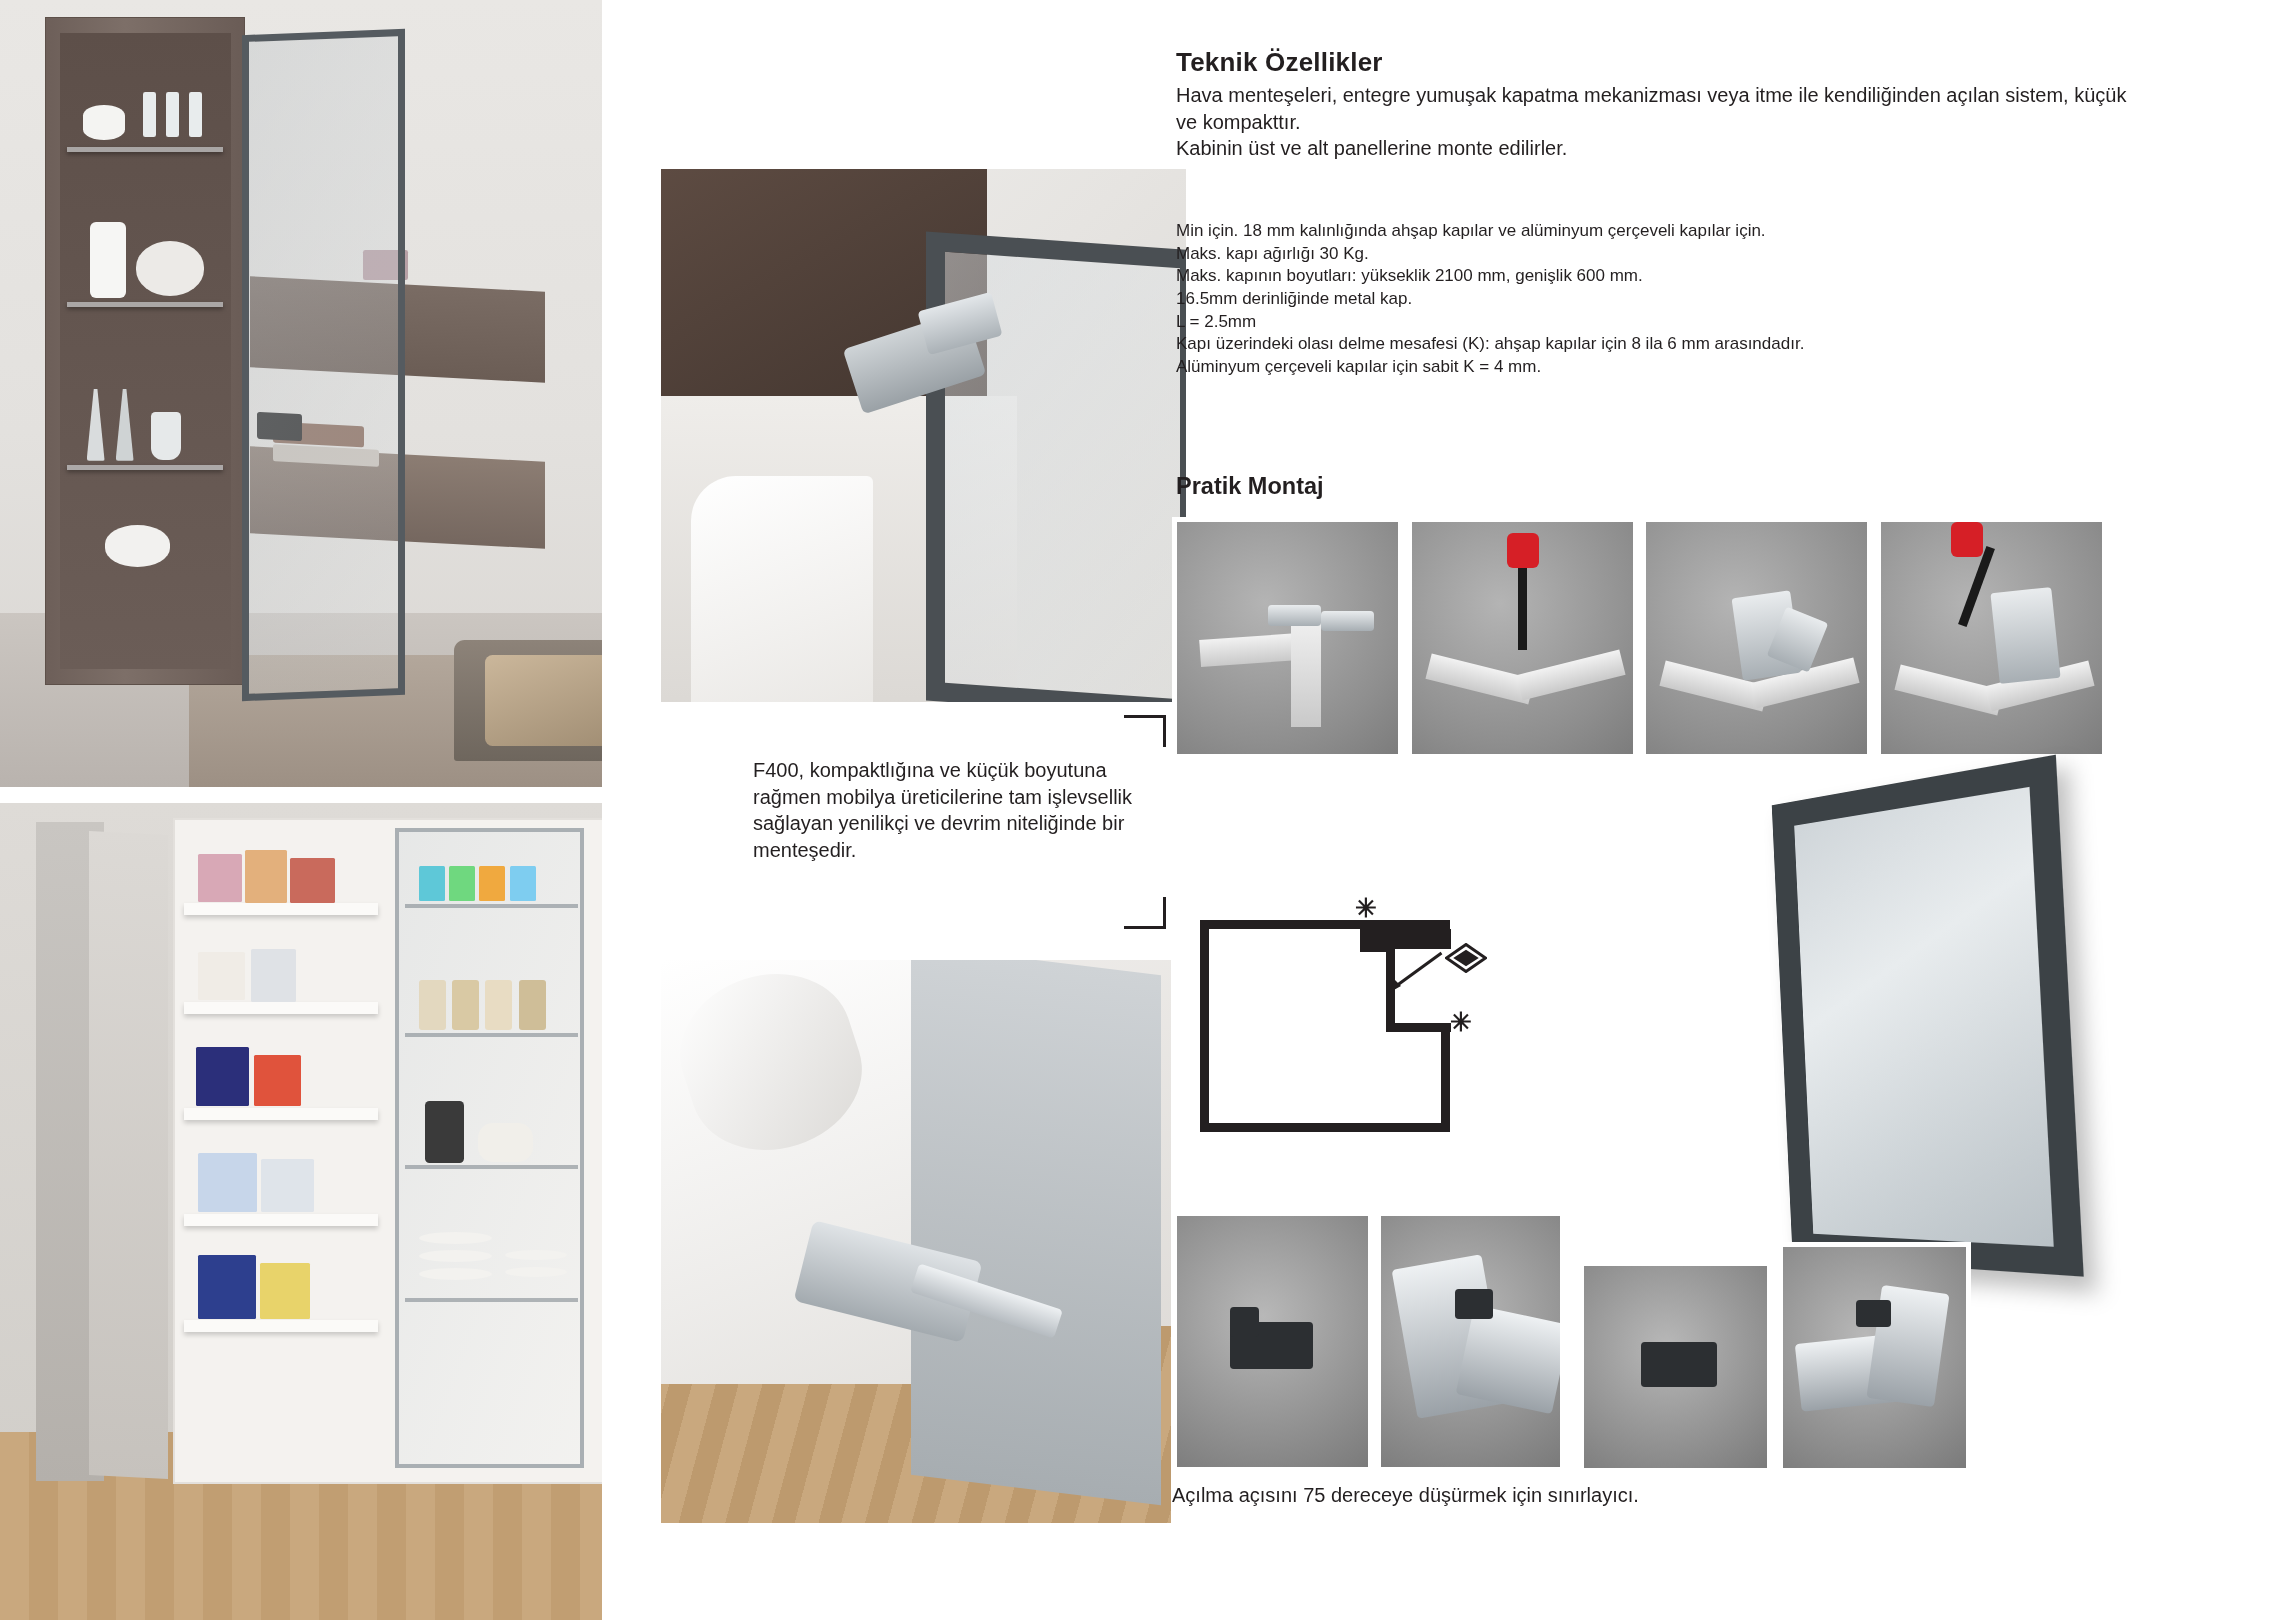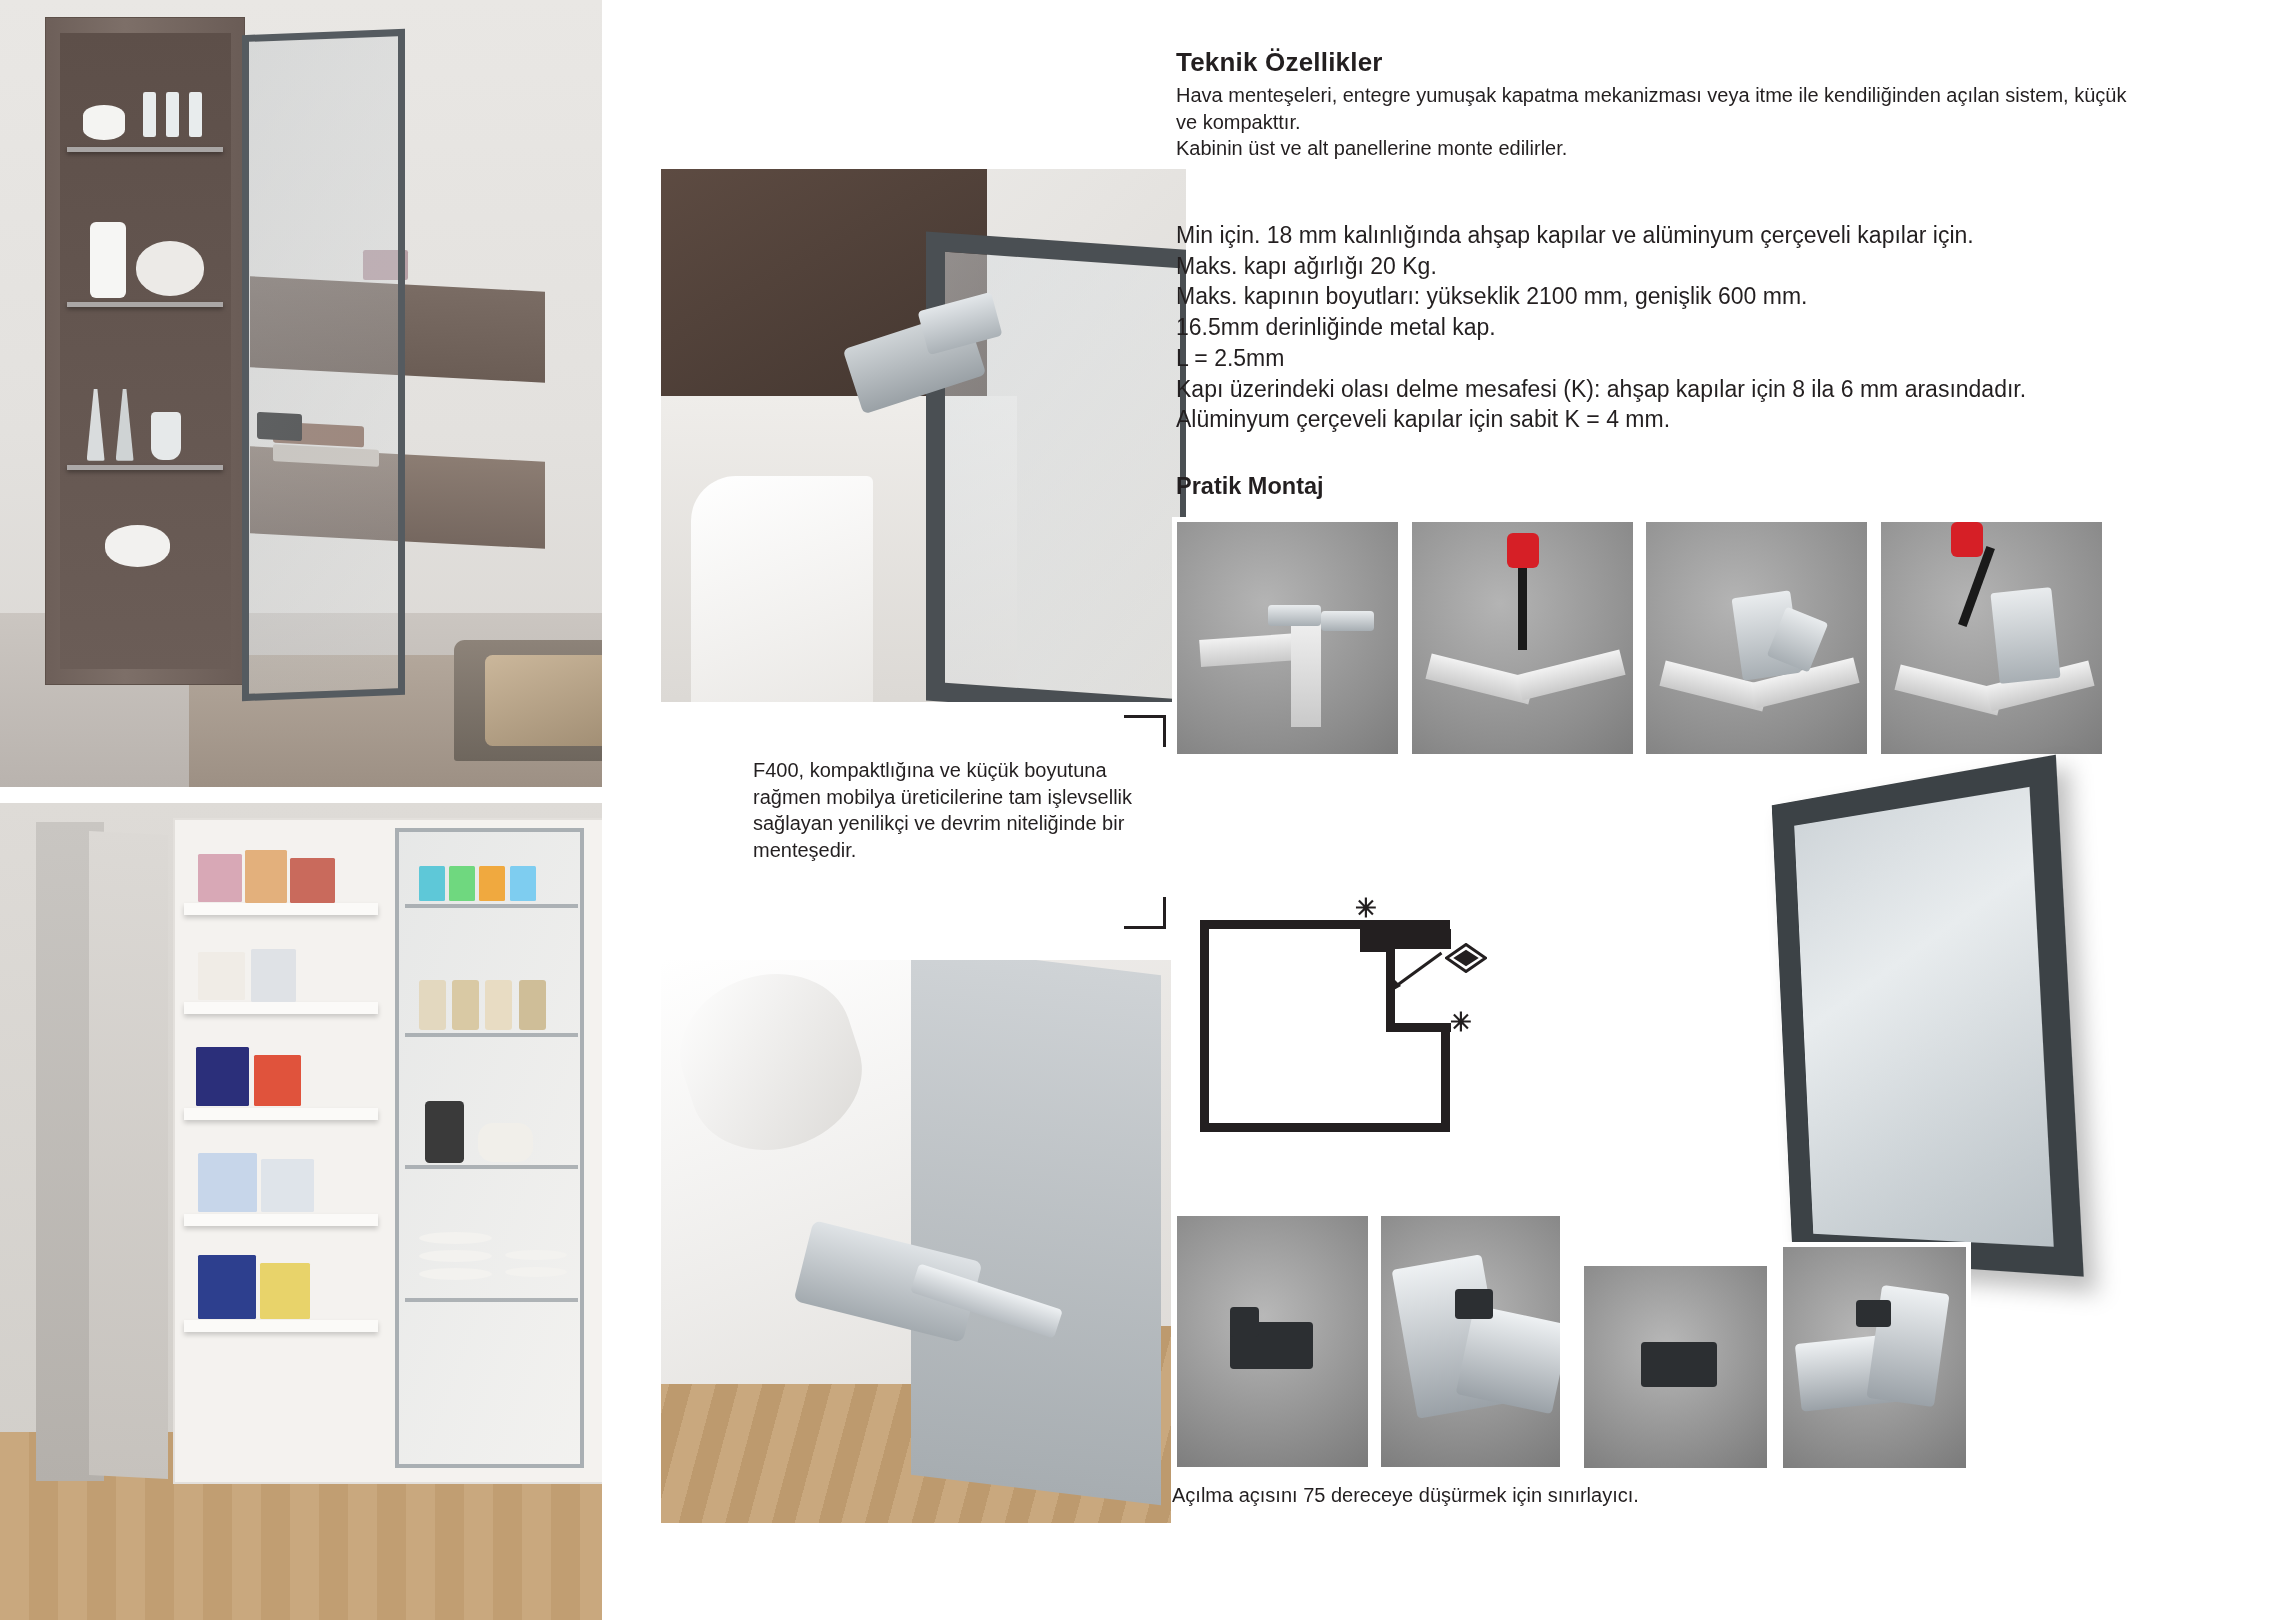--- a/index.html
+++ b/index.html
@@ -64,21 +64,21 @@
   
   #middle-text-panel{position:absolute;left:746px;top:750px;width:439px;height:189px;}
   .bracket{position:absolute;border:3px solid #231f20;}
   #bracket-top{left:1124px;top:715px;width:39px;height:29px;border-left:none;border-bottom:none;}
   #bracket-bottom{left:1124px;top:897px;width:39px;height:29px;border-left:none;border-top:none;}
   #callout-text{position:absolute;left:753px;top:757px;width:416px;font-size:20px;line-height:1.33;color:#231f20;}
 
   
   #tech-title{position:absolute;left:1176px;top:47px;font-size:26px;font-weight:bold;letter-spacing:0.2px;}
   #tech-intro{position:absolute;left:1176px;top:82px;width:977px;font-size:20px;line-height:1.33;}
-  #tech-specs{position:absolute;left:1176px;top:220px;width:1060px;font-size:23px;line-height:1.335;}
+  #tech-specs{position:absolute;left:1176px;top:220px;width:1060px;font-size:17px;line-height:1.335;}
   #montaj-title{position:absolute;left:1176px;top:473px;font-size:23.5px;font-weight:bold;}
 
   .step{position:absolute;top:517px;width:231px;height:242px;border:5.3px solid #ffffff;box-sizing:border-box;background:#9b9b9b;overflow:hidden;}
   #step-1{left:1172px;}
   #step-2{left:1407px;}
   #step-3{left:1641px;}
   #step-4{left:1876px;}
   .st-bg{position:absolute;inset:0;background:radial-gradient(circle at 40% 35%,#b4b4b4,#8e8e8e 70%,#7c7c7c);}
   .st-rail{position:absolute;background:linear-gradient(180deg,#f2f2f2,#c9c9c9);}
   .st-screwdriver{position:absolute;width:9px;height:83px;background:#1a1a1a;}
@@ -219,21 +219,21 @@
     <div class="hb-hinge"></div>
     <div class="hb-arm"></div>
   </div>
 
   <div id="tech-title">Teknik Özellikler</div>
   <div id="tech-intro" style="white-space:pre-line">Hava menteşeleri, entegre yumuşak kapatma mekanizması veya itme ile kendiliğinden açılan sistem, küçük ve kompakttır.
 Kabinin üst ve alt panellerine monte edilirler.</div>
 
   <div id="tech-specs">
     <div>Min için. 18 mm kalınlığında ahşap kapılar ve alüminyum çerçeveli kapılar için.</div>
-    <div>Maks. kapı ağırlığı 20 Kg.</div>
+    <div>Maks. kapı ağırlığı 30 Kg.</div>
     <div>Maks. kapının boyutları: yükseklik 2100 mm, genişlik 600 mm.</div>
     <div>16.5mm derinliğinde metal kap.</div>
     <div>L = 2.5mm</div>
     <div>Kapı üzerindeki olası delme mesafesi (K): ahşap kapılar için 8 ila 6 mm arasındadır.</div>
     <div>Alüminyum çerçeveli kapılar için sabit K = 4 mm.</div>
   </div>
 
   <div id="montaj-title">Pratik Montaj</div>
 
   <div class="step" id="step-1">

